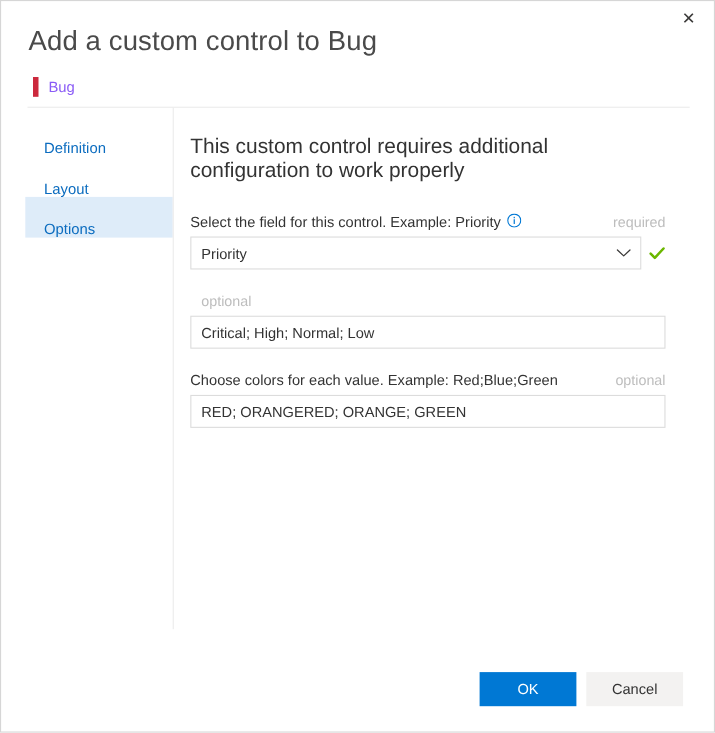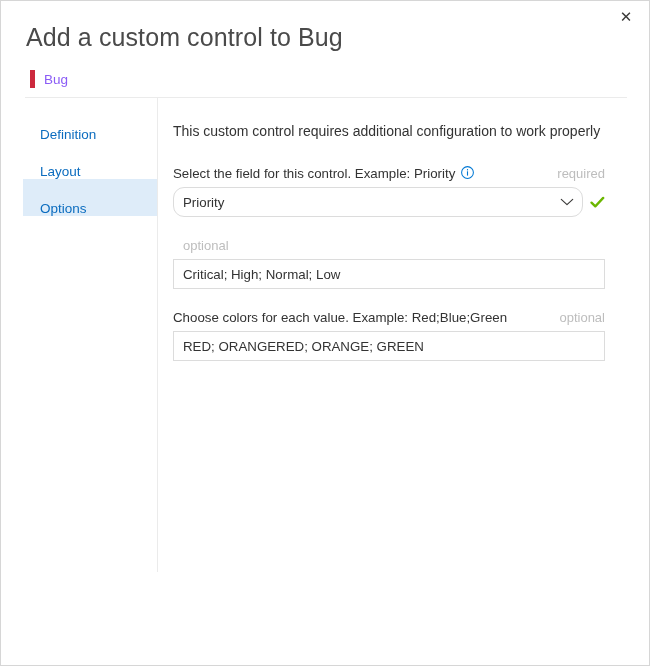--- a/index.html
+++ b/index.html
@@ -119,21 +119,21 @@
 
   
   .content {
     position: absolute;
     left: 172px;
     top: 104px;
     width: 432px;
   }
 
   .intro-text {
-    font-size: 14px;
+    font-size: 19px;
     color: #333333;
     margin-top: 18px;
     margin-bottom: 0;
   }
 
   .field-group {
     margin-top: 27px;
   }
   .field-group.second { margin-top: 21px; }
   .field-group.third  { margin-top: 21px; }
@@ -186,21 +186,20 @@
     padding: 0 9px;
     font-size: 13.3px;
     color: #333333;
     font-family: "Liberation Sans", sans-serif;
     cursor: text;
   }
   .select-box {
     justify-content: space-between;
     cursor: pointer;
     padding-right: 8px;
-    border-radius: 11px;
   }
   .select-value {
     font-size: 13.3px;
     color: #333333;
   }
   .chevron {
     display: inline-flex;
     align-items: center;
     justify-content: center;
   }
@@ -344,14 +343,18 @@
         <div class="text-box">
           <span>RED; ORANGERED; ORANGE; GREEN</span>
         </div>
       </div>
     </div>
 
   </div>
 
   <div class="footer-rule"></div>
 
+  <div class="footer">
+    <button class="btn btn-primary">OK</button>
+    <button class="btn btn-secondary">Cancel</button>
+  </div>
 
 </div>
 
 </body></html>

